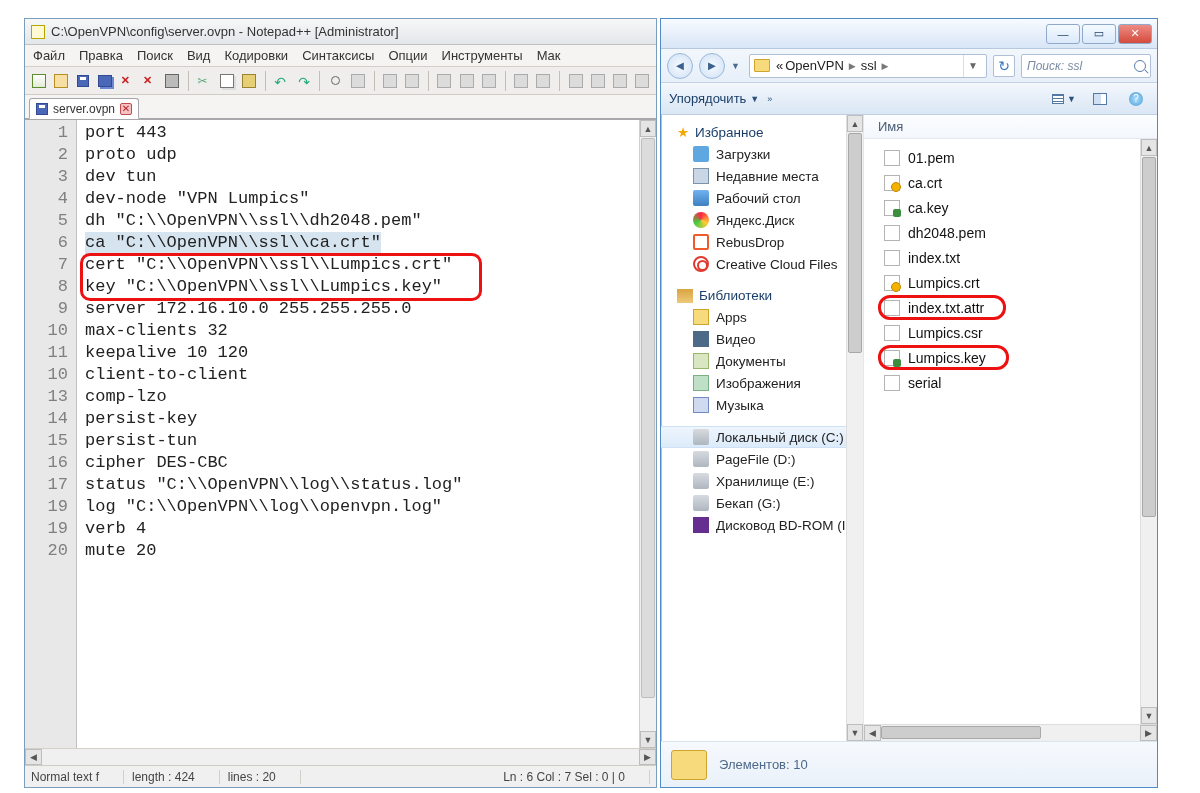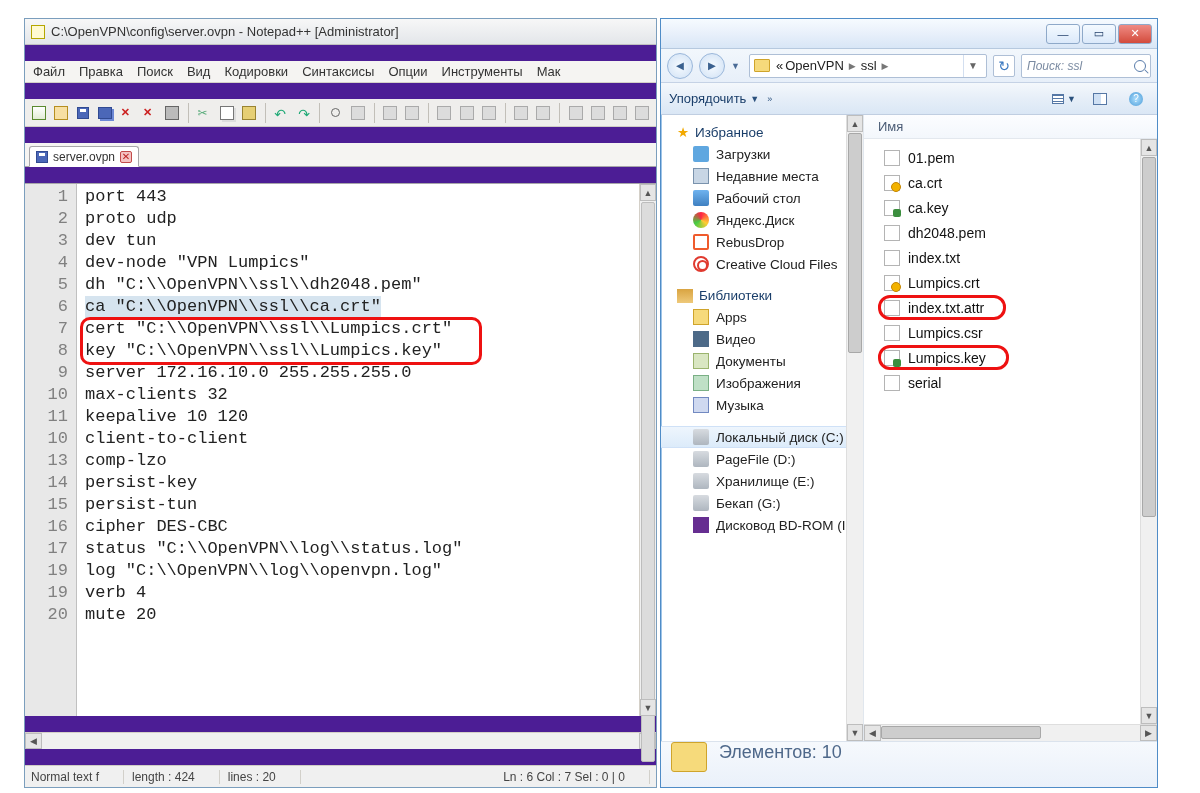--- a/index.html
+++ b/index.html
@@ -13,21 +13,21 @@
     overflow: hidden;
   }
 
   
   .npp {
     position: absolute;
     left: 24px; top: 18px;
     width: 633px; height: 770px;
     border: 1px solid #7b9ebd;
     background: #4c1d95;
-    display: flex; flex-direction: column; gap: 16px;
+    display: flex; flex-direction: column;
   }
   .npp-title {
     height: 26px;
     background: linear-gradient(#f7f7f7,#e3e6ea);
     display: flex; align-items: center; gap: 6px;
     padding: 0 6px;
     font-size: 13px;
     color: #333;
     border-bottom: 1px solid #c0c0c0;
   }
@@ -305,24 +305,24 @@
   .filepanel-rscroll{position:absolute;right:0;top:24px;bottom:17px;width:17px;background:#f0f0f0;border-left:1px solid #dedede;}
   .filepanel-rscroll .arrow{height:17px;background:#e5e5e5;border:1px solid #bdbdbd;display:flex;align-items:center;justify-content:center;font-size:9px;color:#555;}
   .filepanel-rscroll .thumb{margin:1px;background:#cdcdcd;border:1px solid #a8a8a8;border-radius:2px;height:360px;}
   .filepanel-bscroll{position:absolute;left:0;right:0;bottom:0;height:17px;background:#f0f0f0;border-top:1px solid #dedede;display:flex;}
   .filepanel-bscroll .arrow{width:17px;background:#e5e5e5;border:1px solid #bdbdbd;display:flex;align-items:center;justify-content:center;font-size:9px;color:#555;}
   .filepanel-bscroll .thumb{margin:1px 0;height:13px;background:#cdcdcd;border:1px solid #a8a8a8;border-radius:2px;width:160px;}
 
   .exp-details {
     height: 46px;
     border-top:1px solid #dbe3ed;
-    display:flex;align-items:flex-start;gap:12px;
+    display:flex;align-items:center;gap:12px;
     padding-left:10px;
     background:linear-gradient(#f6f9fd,#eaf1fa);
-    font-size:18px;color:#4e688a;
+    font-size:13px;color:#4e688a;
   }
   .exp-details .big-folder{width:36px;height:30px;background:#f6da7b;border:1px solid #cfa42b;border-radius:3px;}
   .small-red {
     position:absolute;
     border:3px solid #e11;
     border-radius:12px;
     pointer-events:none;
   }
 </style>
 </head>

